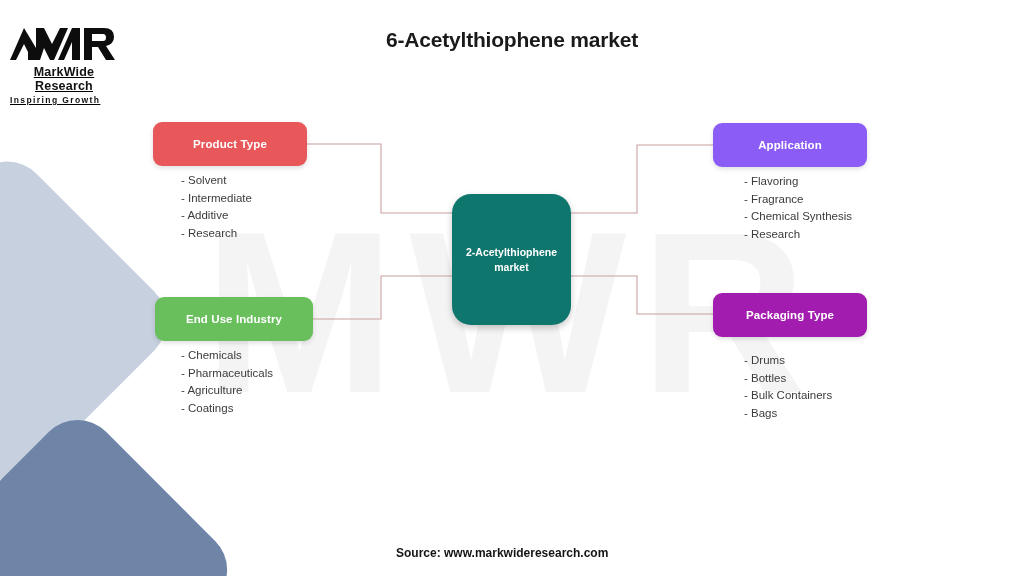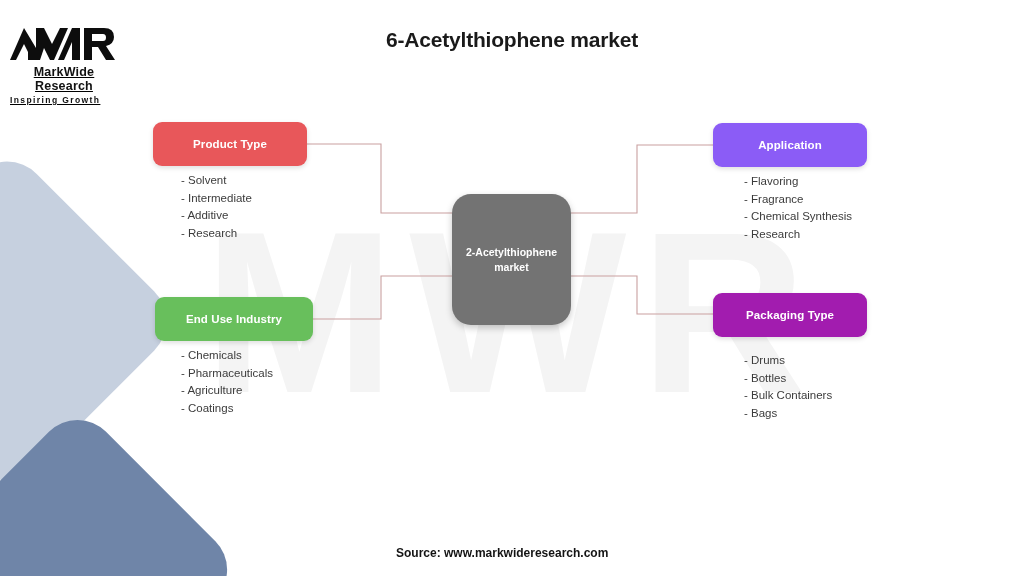--- a/index.html
+++ b/index.html
@@ -117,21 +117,21 @@
     white-space: nowrap;
   }
   .items-left  { margin-left: 28px; }
   .items-right { margin-left: 31px; }
 
   
   #center-node {
     position: absolute;
     left: 452px; top: 194px;
     width: 119px; height: 131px;
-    background: #737373;
+    background: #0f766e;
     border-radius: 19px;
     display: flex;
     align-items: center;
     justify-content: center;
     text-align: center;
     box-shadow: 0 3px 7px rgba(0,0,0,0.22);
   }
   #center-label {
     color: #ffffff;
     font-size: 10.5px;

